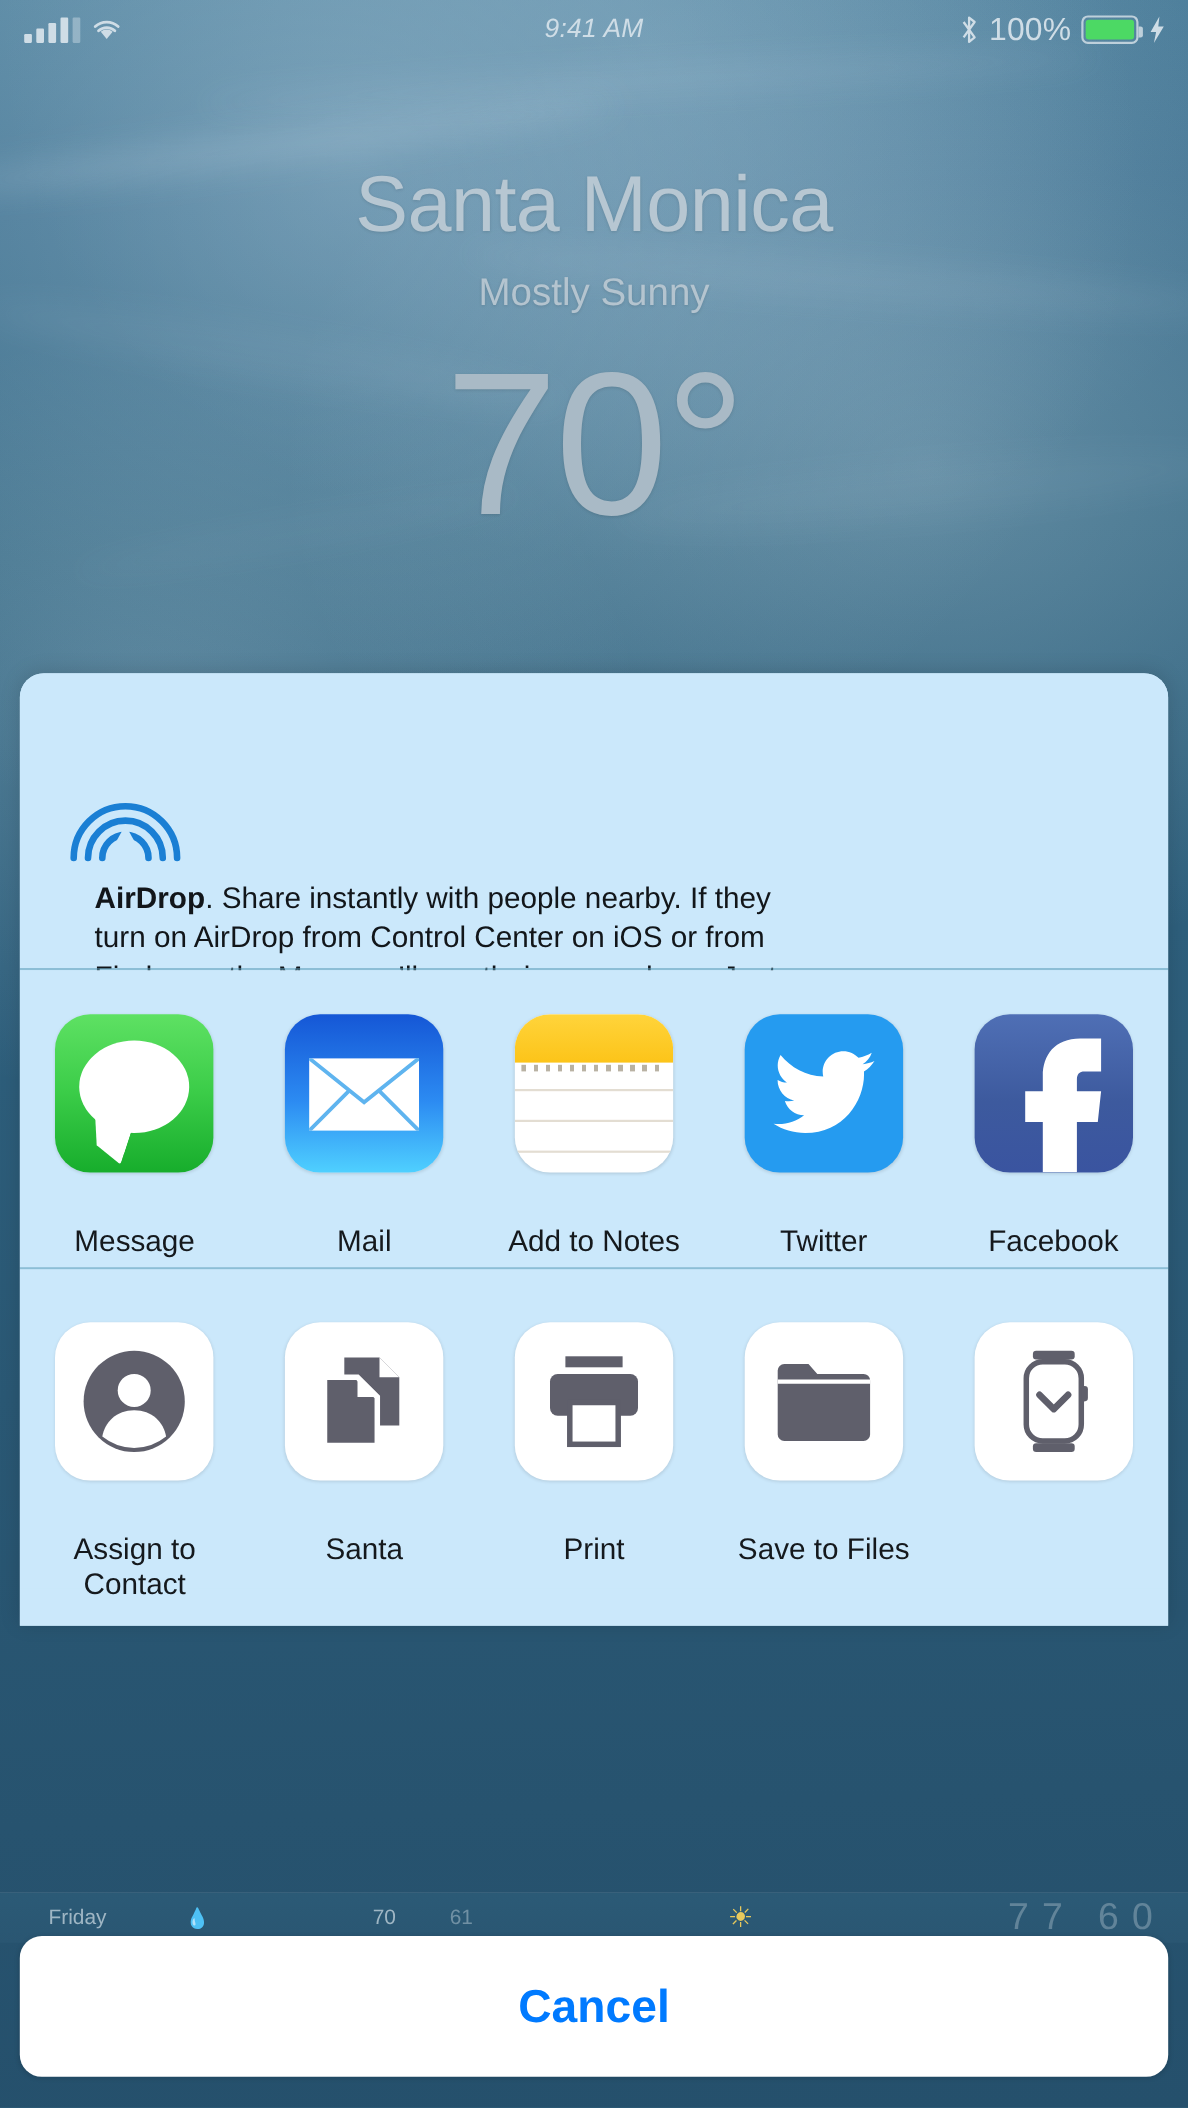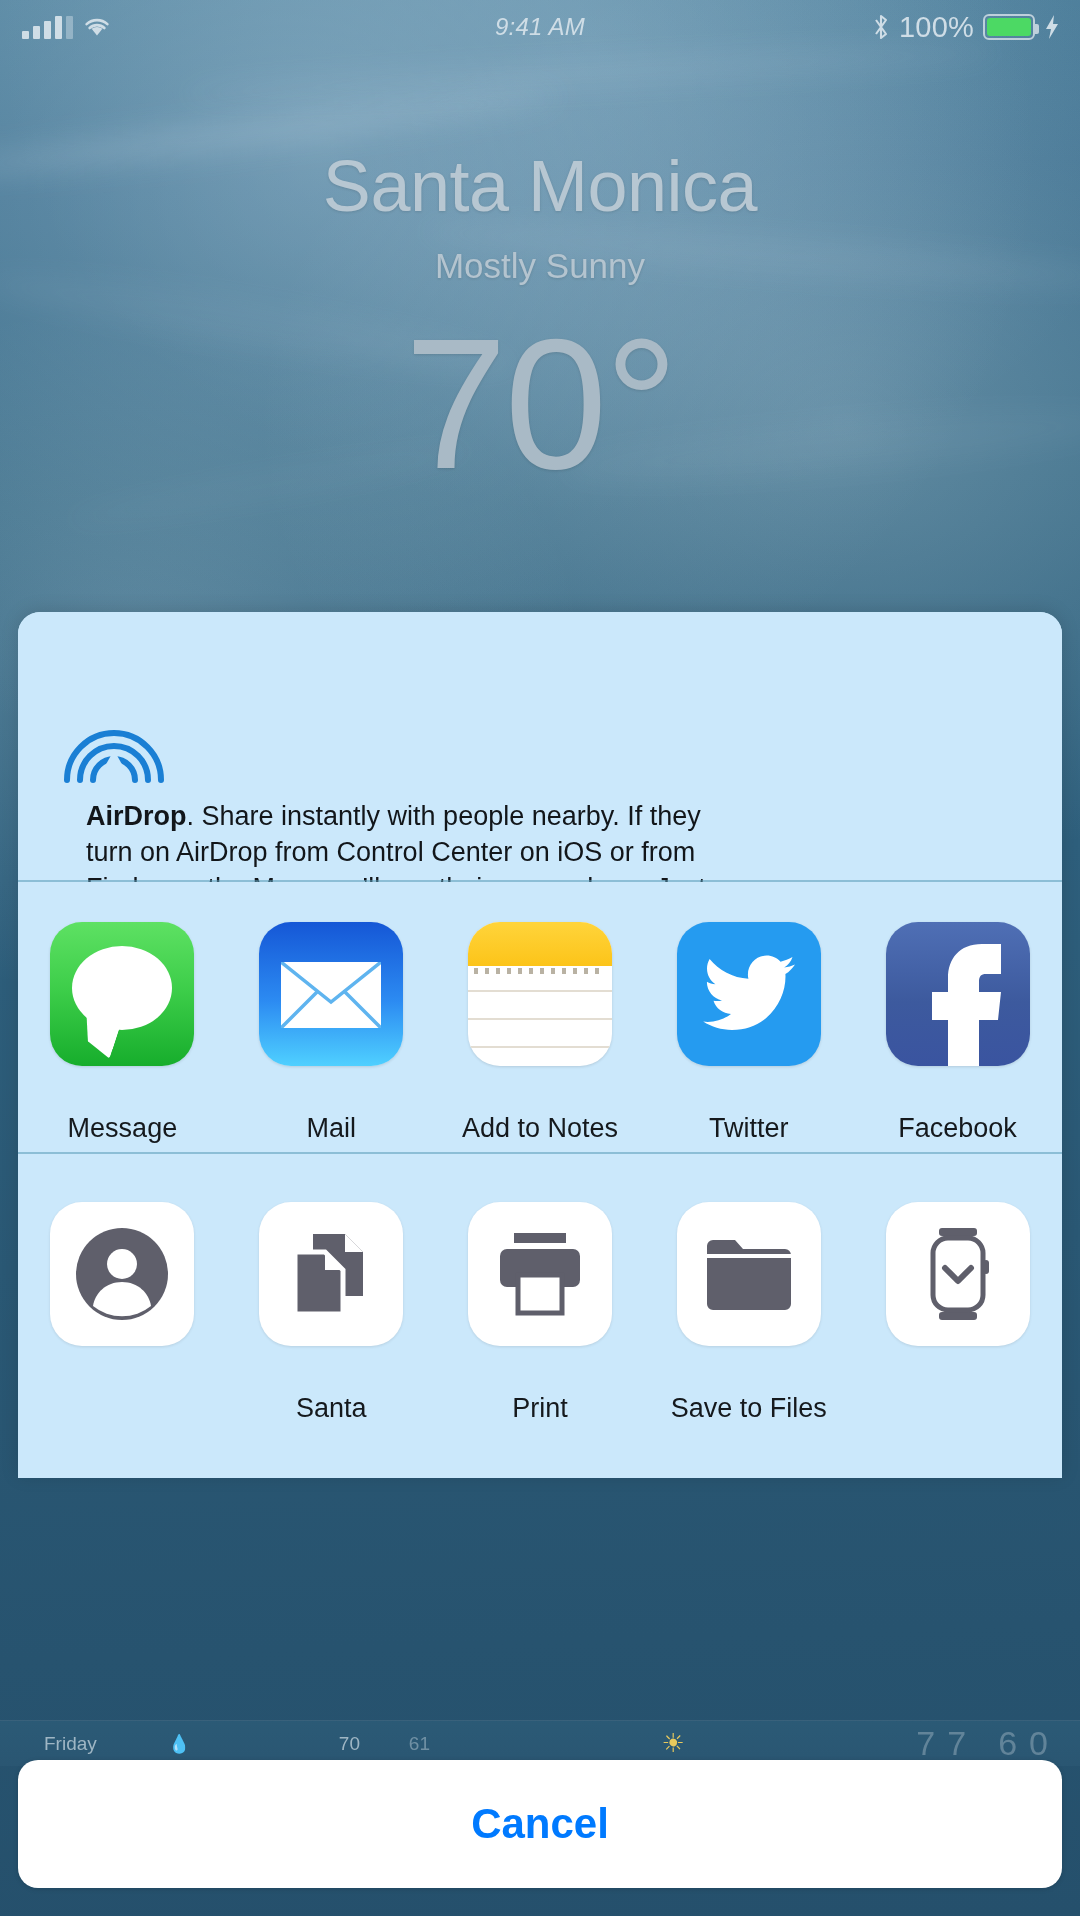--- a/index.html
+++ b/index.html
@@ -278,20 +278,21 @@
   <div class="panel" id="action-row">
 
     <div class="cell">
       <div class="actionicon">
         <svg width="96" height="96" viewBox="0 0 96 96">
           <circle cx="48" cy="48" r="46" class="gray"></circle>
           <circle cx="48" cy="38" r="15" fill="#fff"></circle>
           <path d="M48 56c-16 0-27 11-29 24a46 46 0 0 0 58 0c-2-13-13-24-29-24z" fill="#fff"></path>
         </svg>
       </div>
+      <div class="celllabel">Assign to Contact</div>
     </div>
 
     <div class="cell">
       <div class="actionicon">
         <svg width="92" height="92" viewBox="0 0 92 92">
           <path class="gray" d="M28 6h32l18 18v44H28z"></path>
           <path fill="#fff" d="M60 6v18h18z"></path>
           <path class="gray" d="M10 24h30l18 18v44H10z" stroke="#fff" stroke-width="5"></path>
           <path fill="#fff" d="M40 24v18h18z"></path>
         </svg>

